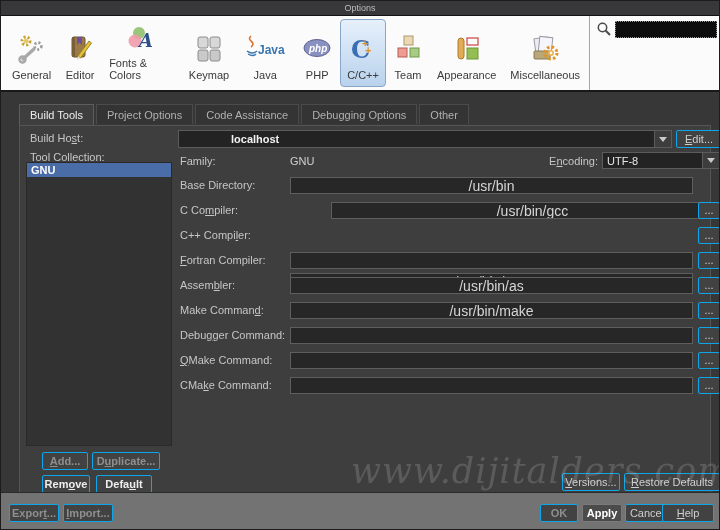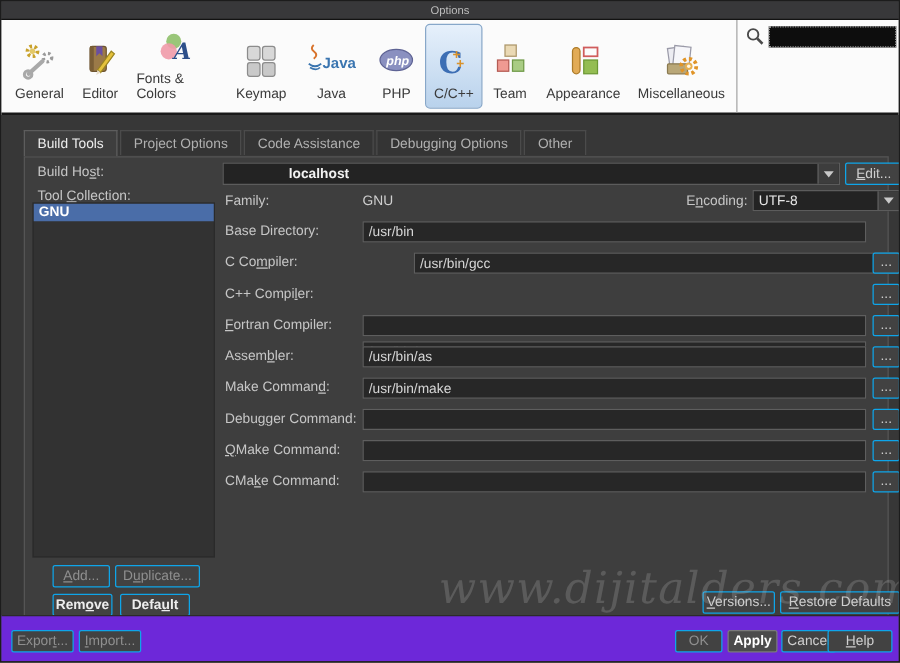--- a/index.html
+++ b/index.html
@@ -30,37 +30,37 @@
   .lbl{position:absolute;color:#c6c6c6;white-space:nowrap;}
   .mn{text-decoration:underline;}
   .val-text{position:absolute;color:#cfcfcf;white-space:nowrap;}
   
   .list{position:absolute;left:6px;top:36px;width:146px;height:284px;background:#323232;border:1px solid #2a2a2a;box-sizing:border-box;}
   .list-item{padding:1px 4px;color:#ccc;}
   .list-item.selected{background:#4a6da8;color:#fff;font-weight:bold;}
   
   .btn{position:absolute;background:#424242;border:1px solid #0ea5e9;border-radius:2px;
     color:#cfcfcf;text-align:center;line-height:16px;height:18px;box-sizing:border-box;cursor:default;white-space:nowrap;}
-  .btn.dim{color:#8f8f8f;}
+  .btn.dim{color:#8f8f8f;font-weight:bold;}
   .btn.strong{color:#ededed;font-weight:bold;}
   .btn.focus{background:#4b4b4b;border-color:#7a7a7a;color:#fff;font-weight:bold;}
   
   .combo{position:absolute;background:#232323;border:1px solid #5c5c5c;box-sizing:border-box;
     display:flex;align-items:center;color:#e6e6e6;}
   .combo .cval{flex:1;padding:0 4px;overflow:hidden;white-space:nowrap;}
   .combo.bold .cval{font-weight:bold;color:#f2f2f2;margin-left:48px;}
   .arrow-btn{width:16px;align-self:stretch;background:#3d3d3d;border-left:1px solid #5c5c5c;
     display:flex;align-items:center;justify-content:center;}
   .tri{width:0;height:0;border-left:4px solid transparent;border-right:4px solid transparent;border-top:5px solid #c9c9c9;}
   .field{position:absolute;height:17px;}
   .field input{width:100%;height:100%;background:#272727;border:1px solid #5e5e5e;color:#d6d6d6;
-    font-family:"Liberation Sans",sans-serif;font-size:11px;padding:0 4px;box-sizing:border-box;}
+    font-family:"Liberation Sans",sans-serif;font-size:14px;padding:0 4px;box-sizing:border-box;text-align:center;}
   .browse{position:absolute;width:22px;height:17px;line-height:14px;}
   
-  .footer{position:absolute;bottom:0;left:0;right:0;height:36px;background:#6d28d9;border-top:1px solid #2b2b2b;}
+  .footer{position:absolute;bottom:0;left:0;right:0;height:36px;background:#737373;border-top:1px solid #2b2b2b;}
   
   .watermark{position:absolute;left:350px;top:450px;z-index:60;pointer-events:none;
     font-family:"DejaVu Serif",serif;font-style:italic;font-size:35px;letter-spacing:1px;
     color:rgba(195,195,195,0.22);}
 </style>
 </head>
 <body>
 
 <div class="window">
 

